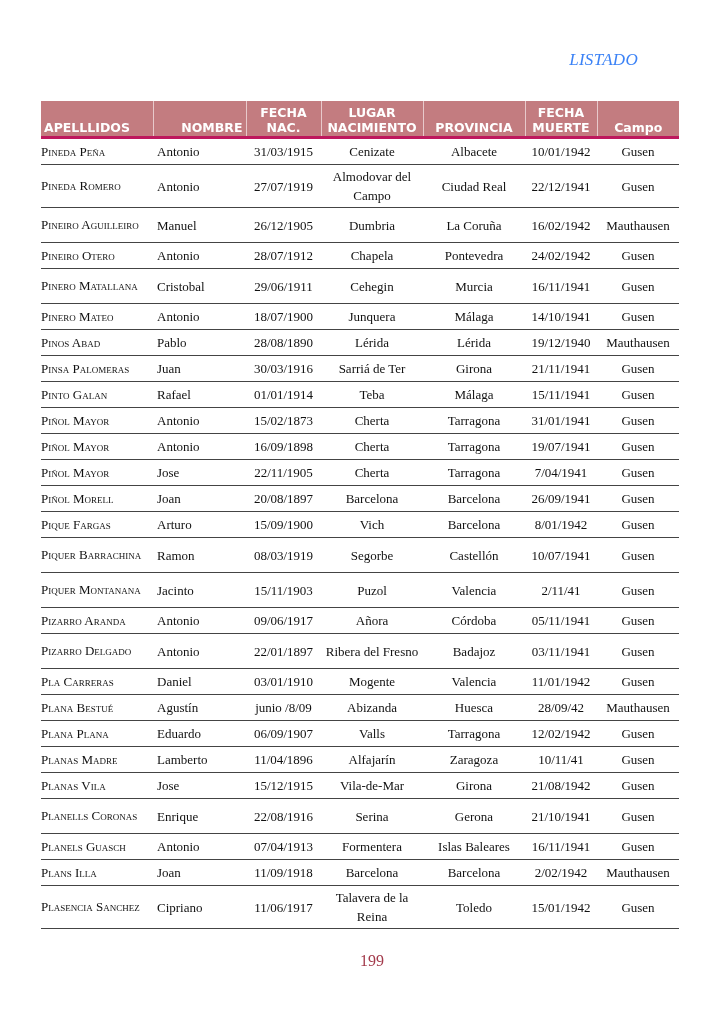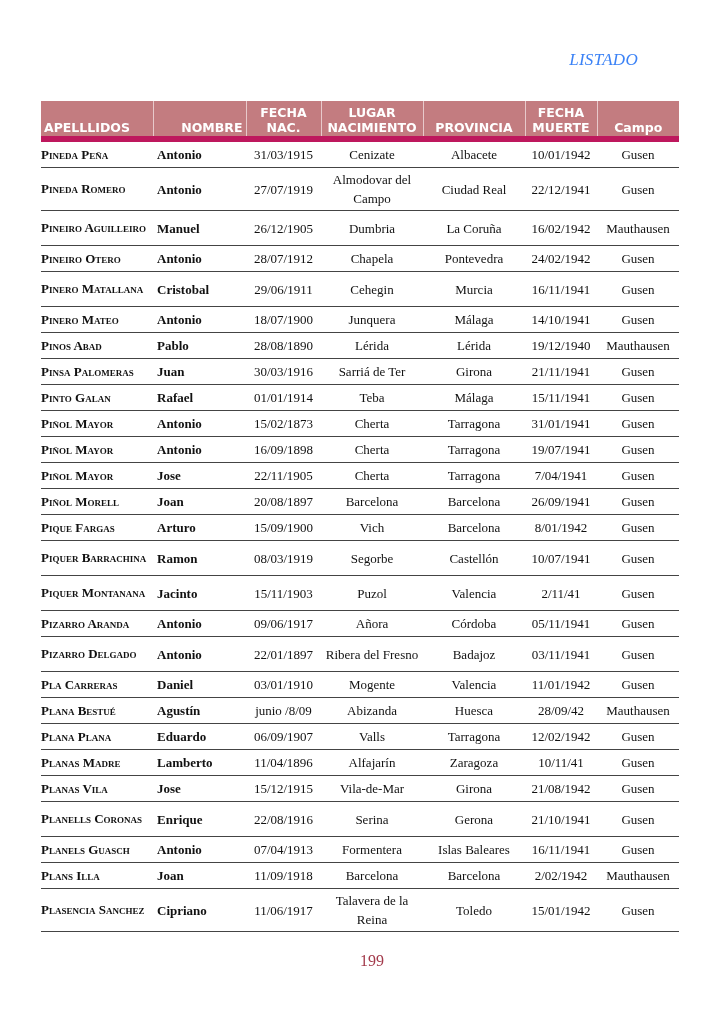--- a/index.html
+++ b/index.html
@@ -3,27 +3,27 @@
 <meta charset="utf-8">
 <style>
   html, body { margin: 0; padding: 0; background: #ffffff; }
   body { width: 720px; height: 1016px; position: relative; overflow: hidden;
          font-family: "Liberation Serif", "DejaVu Serif", serif; color: #111; }
   .running-head { position: absolute; right: 82px; top: 50px; font-style: italic;
          color: #3b82f6; font-size: 17px; letter-spacing: 0.3px; }
   table { position: absolute; left: 41px; top: 101px; width: 638px; border-collapse: collapse; table-layout: fixed; }
   thead th { background: #c37c80; color: #ffffff; font-family: "DejaVu Sans", sans-serif; font-weight: bold;
          font-size: 12.5px; line-height: 15px; vertical-align: bottom; padding: 2px 3px 1px 3px;
-         border-left: 1px solid #e8c9cb; border-bottom: 6px solid #be185d; height: 32px; }
+         border-left: 1px solid #e8c9cb; border-bottom: 3px solid #be185d; height: 32px; }
   thead th:first-child { border-left: none; text-align: left; margin-left: 48px; }
   thead th.left { text-align: right; }
   thead th.center { text-align: center; }
   tbody td { font-size: 13px; line-height: 19px; padding: 2px 2px; border-bottom: 1.5px solid #444; text-align: center; vertical-align: middle; }
-  tbody td.ap { text-align: left; font-weight: bold; font-variant: small-caps; font-size: 13px; line-height: 14px; padding-left: 0; }
-  tbody td.nm { text-align: left; font-weight: bold; padding-left: 4px; }
+  tbody td.ap { text-align: left; font-weight: normal; font-variant: small-caps; font-size: 13px; line-height: 14px; padding-left: 0; }
+  tbody td.nm { text-align: left; font-weight: normal; padding-left: 4px; }
   tbody tr.one td { height: 21px; }
   tbody tr.two td { height: 30px; }
   .page-number { position: absolute; top: 952px; left: 12px; width: 720px; text-align: center; color: #a33a4b; font-size: 16px; }
 </style>
 </head>
 <body>
 
 <div class="running-head">LISTADO</div>
 
 <table>

